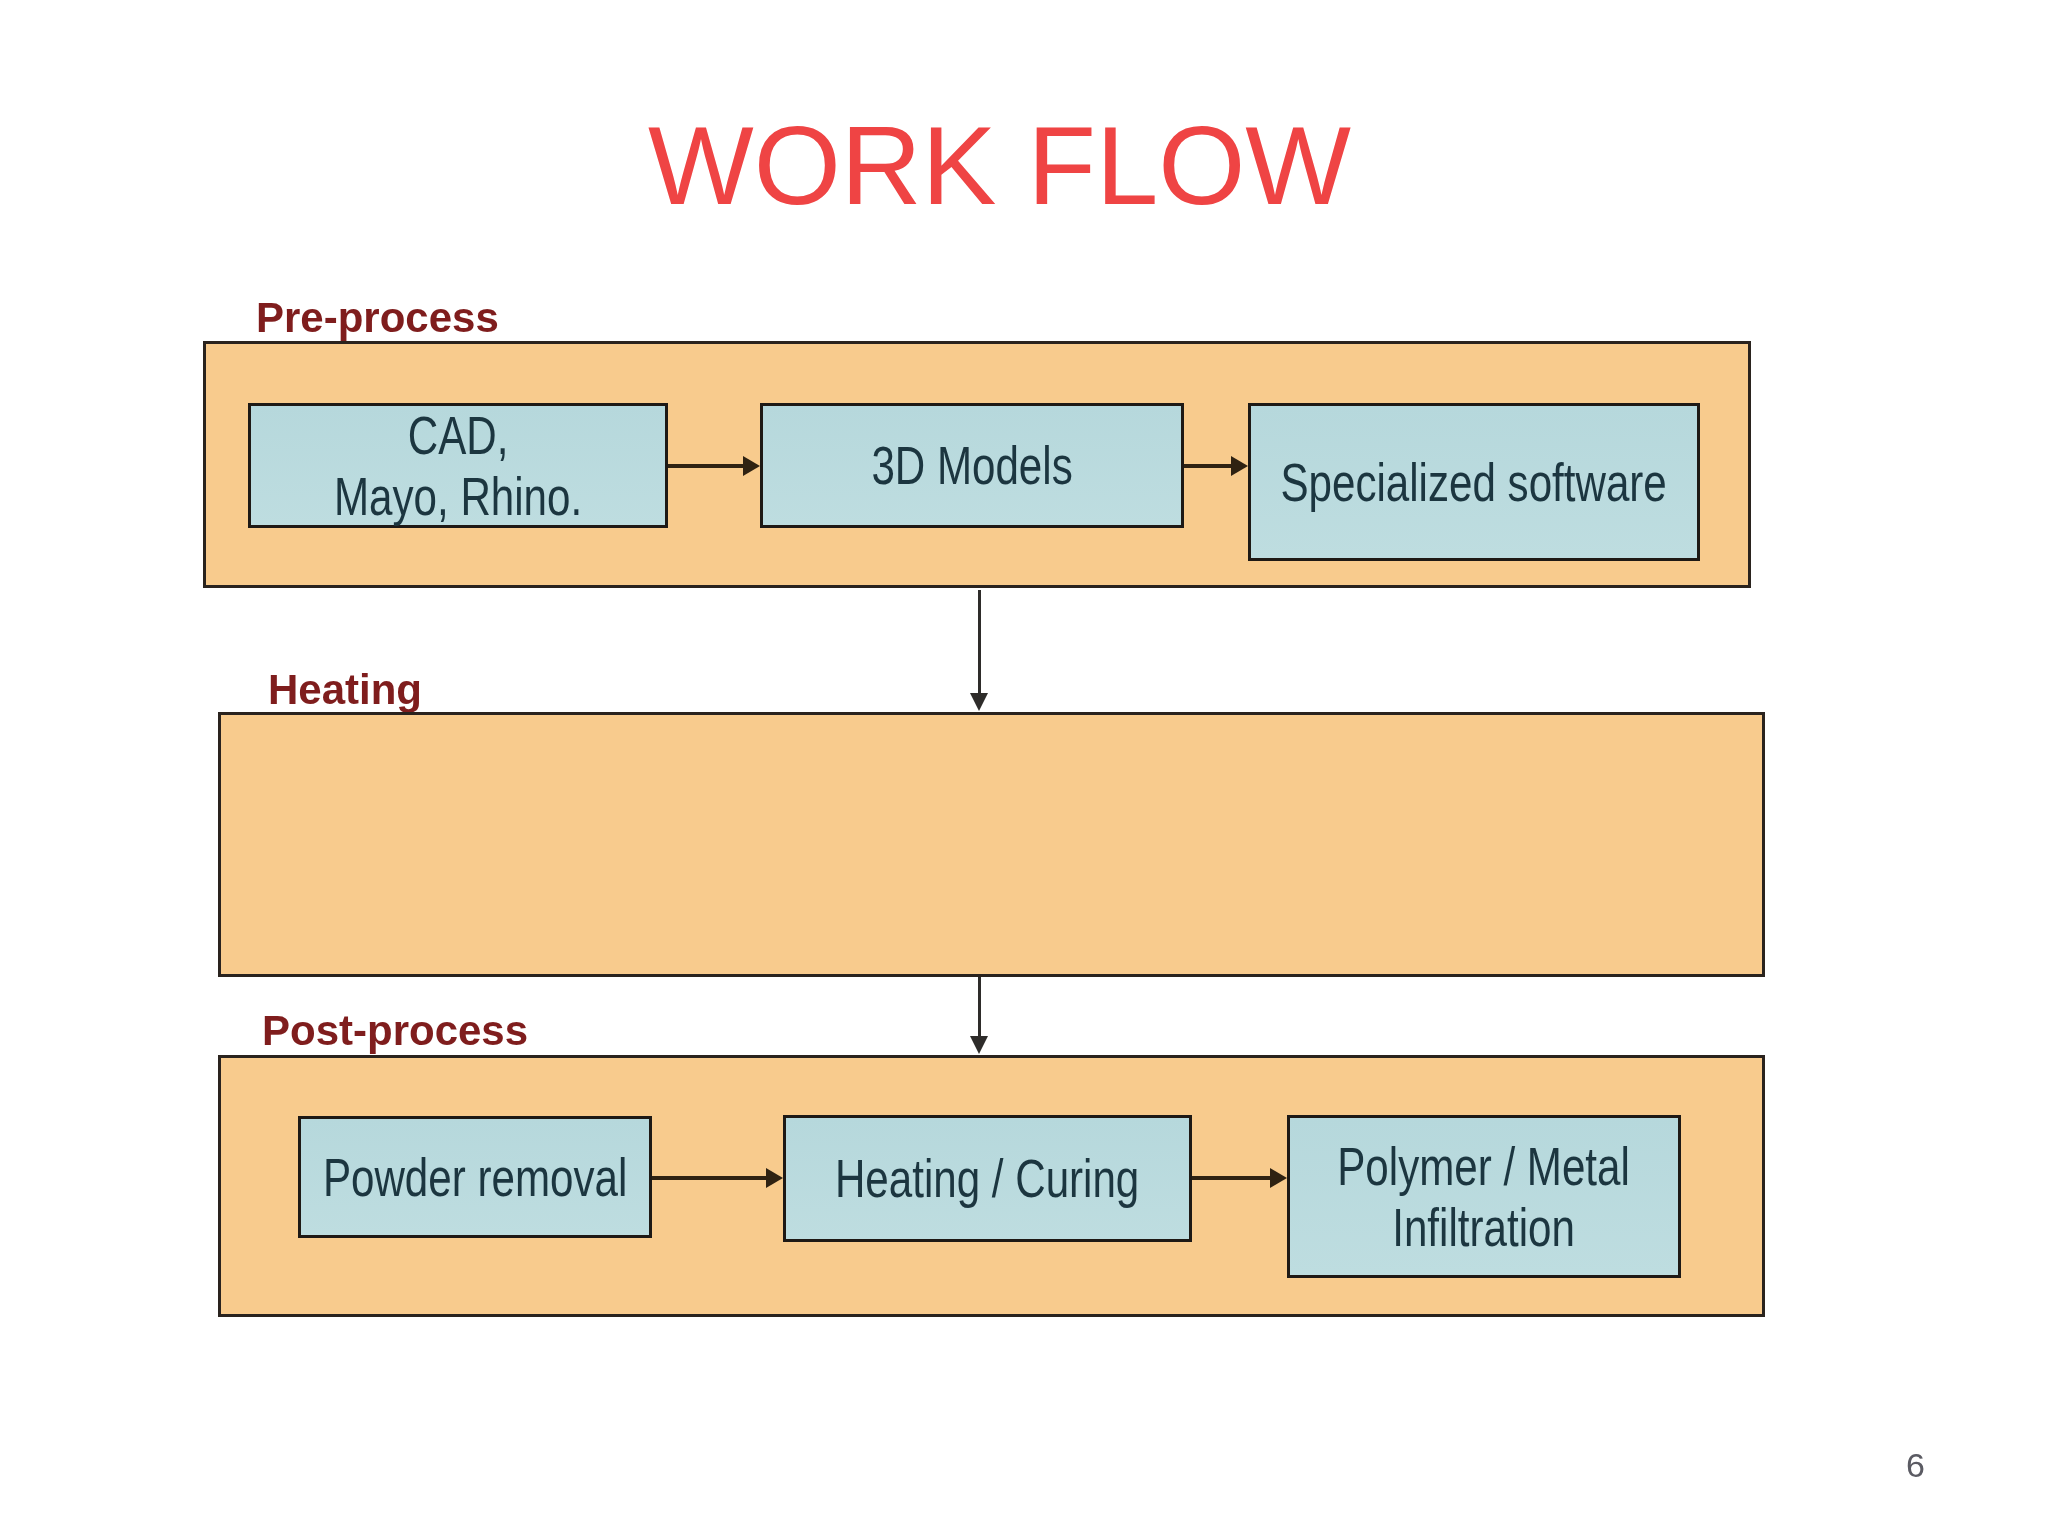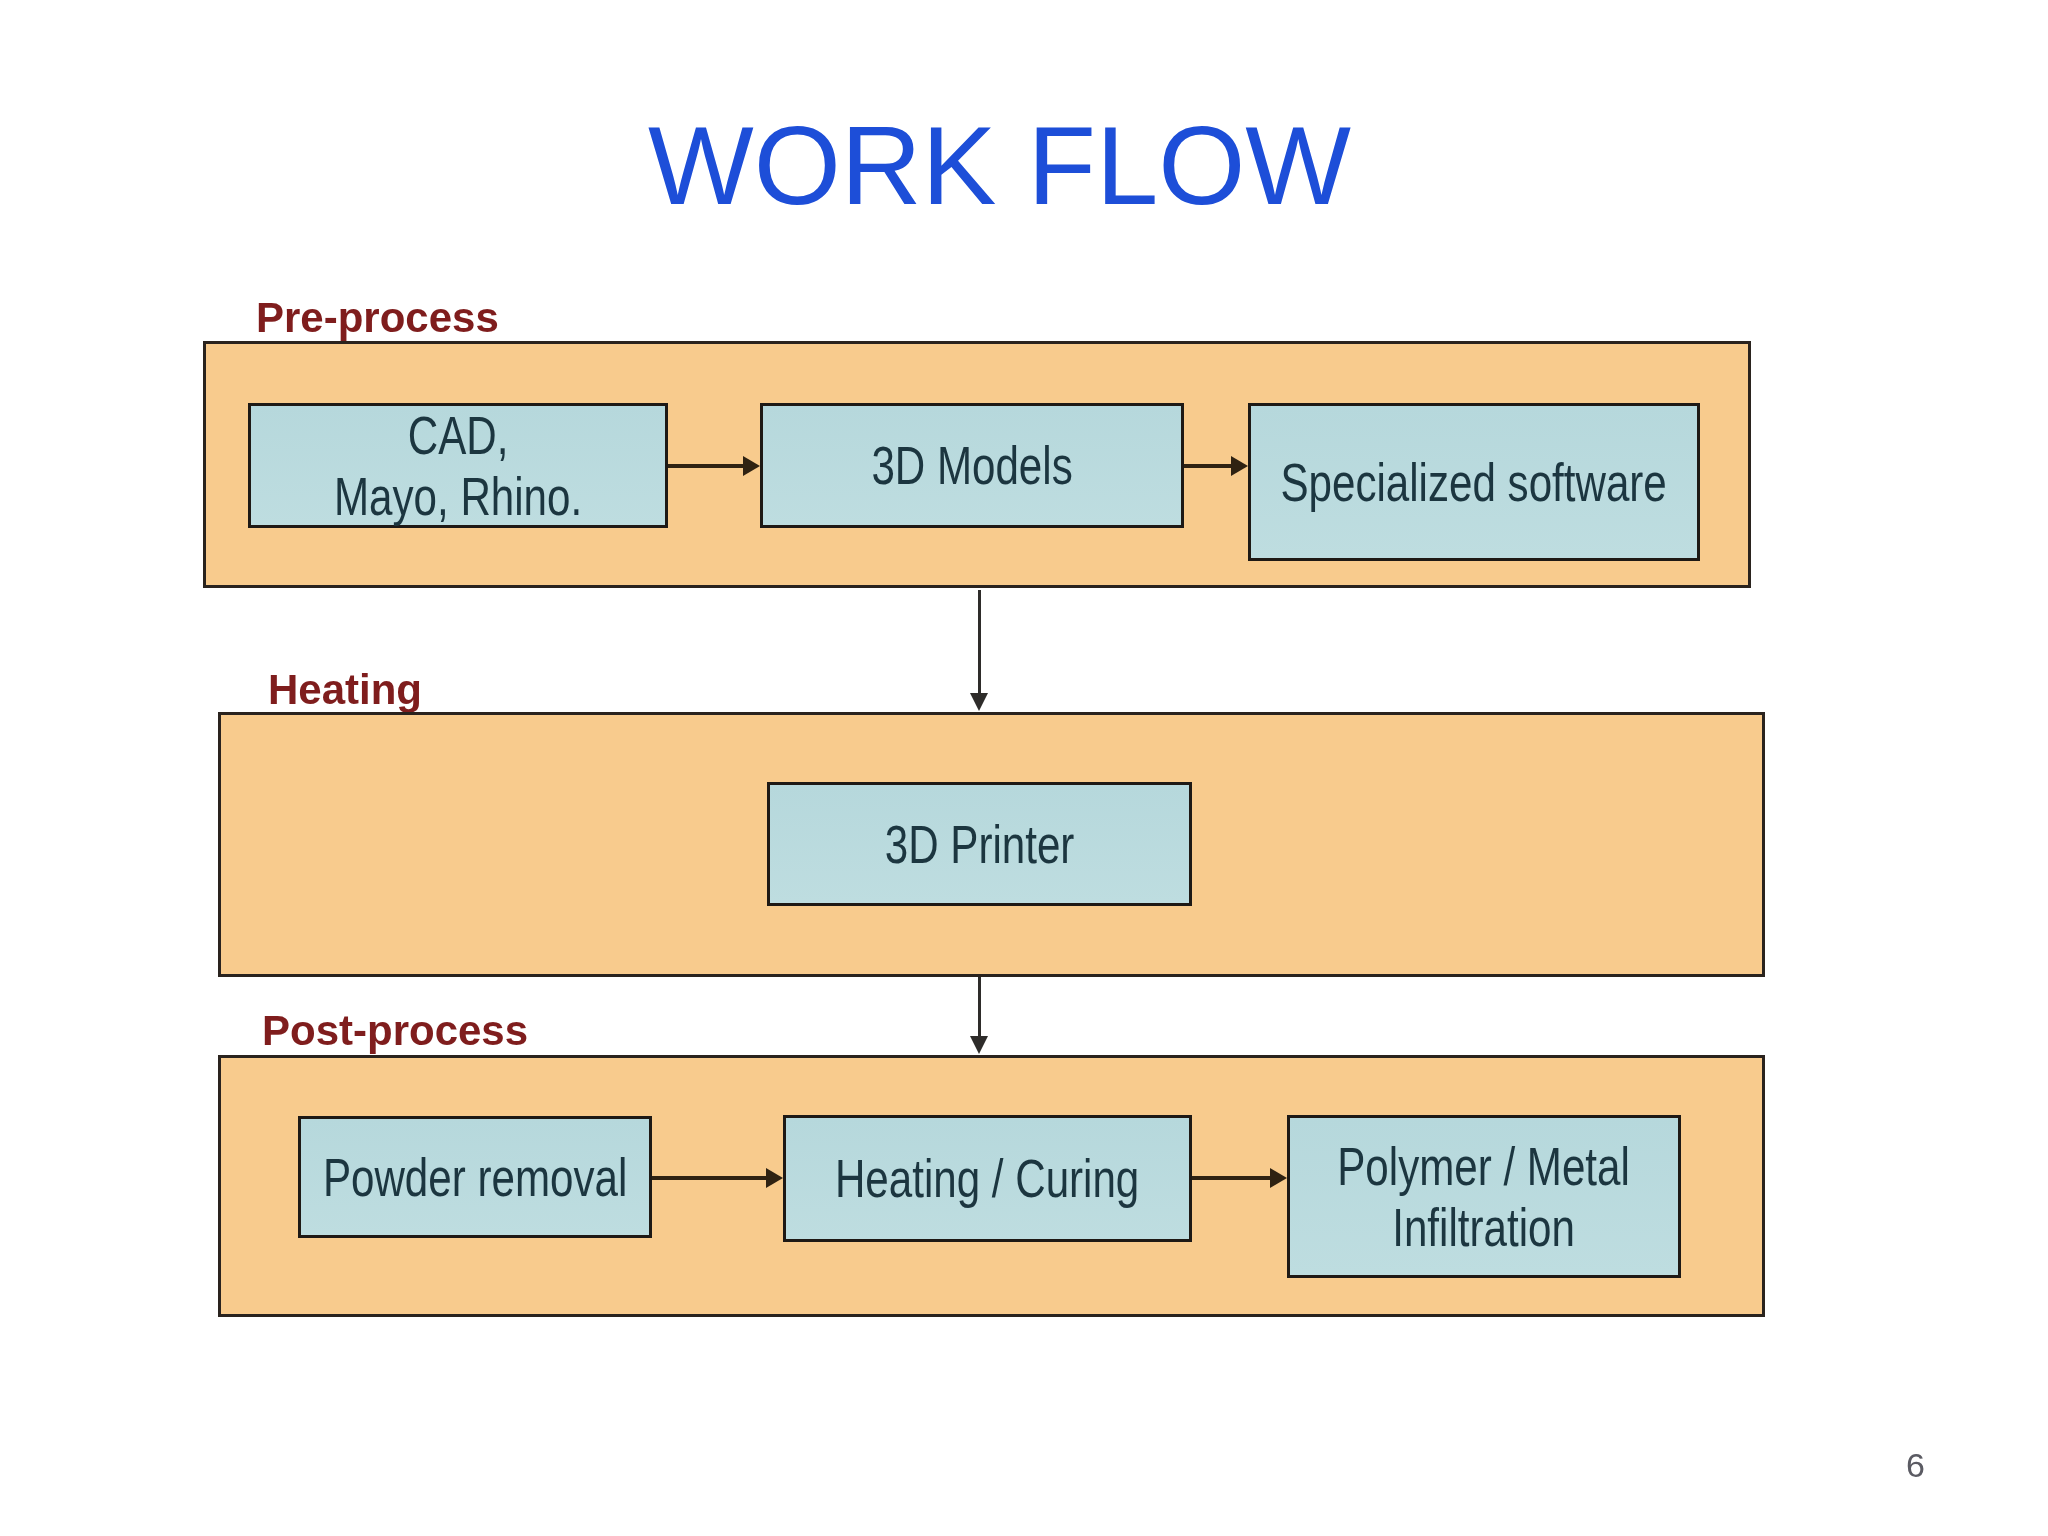--- a/index.html
+++ b/index.html
@@ -8,21 +8,21 @@
     width:2048px;height:1536px;
     background:#ffffff;
     font-family:"Liberation Sans", sans-serif;
     overflow:hidden;
   }
   .title{
     position:absolute;
     left:648px;top:104px;
     font-size:112px;
     line-height:1.1;
-    color:#1d4ed8;
+    color:#ef4444;
     white-space:nowrap;
   }
   .section-label{
     position:absolute;
     font-size:42px;
     font-weight:bold;
     color:#7f1d1d;
     line-height:1.0;
     white-space:nowrap;
   }
@@ -115,23 +115,20 @@
   <div class="fbox" style="left:1248px;top:403px;width:452px;height:158px;">
     <span class="cond">Specialized software</span>
   </div>
 
   <div class="varrow" style="left:978px;top:590px;height:104px;"></div>
 
   <div class="section-label" style="left:268px;top:669px;">Heating</div>
 
   <div class="band" style="left:218px;top:712px;width:1547px;height:265px;"></div>
 
-  <div class="fbox" style="left:767px;top:782px;width:425px;height:124px;">
-    <span class="cond">3D Printer</span>
-  </div>
 
   <div class="varrow" style="left:978px;top:977px;height:60px;"></div>
 
   <div class="section-label" style="left:262px;top:1010px;">Post-process</div>
 
   <div class="band" style="left:218px;top:1055px;width:1547px;height:262px;"></div>
 
   <div class="fbox" style="left:298px;top:1116px;width:354px;height:122px;justify-content:center;">
     <span class="cond">Powder removal</span>
   </div>

